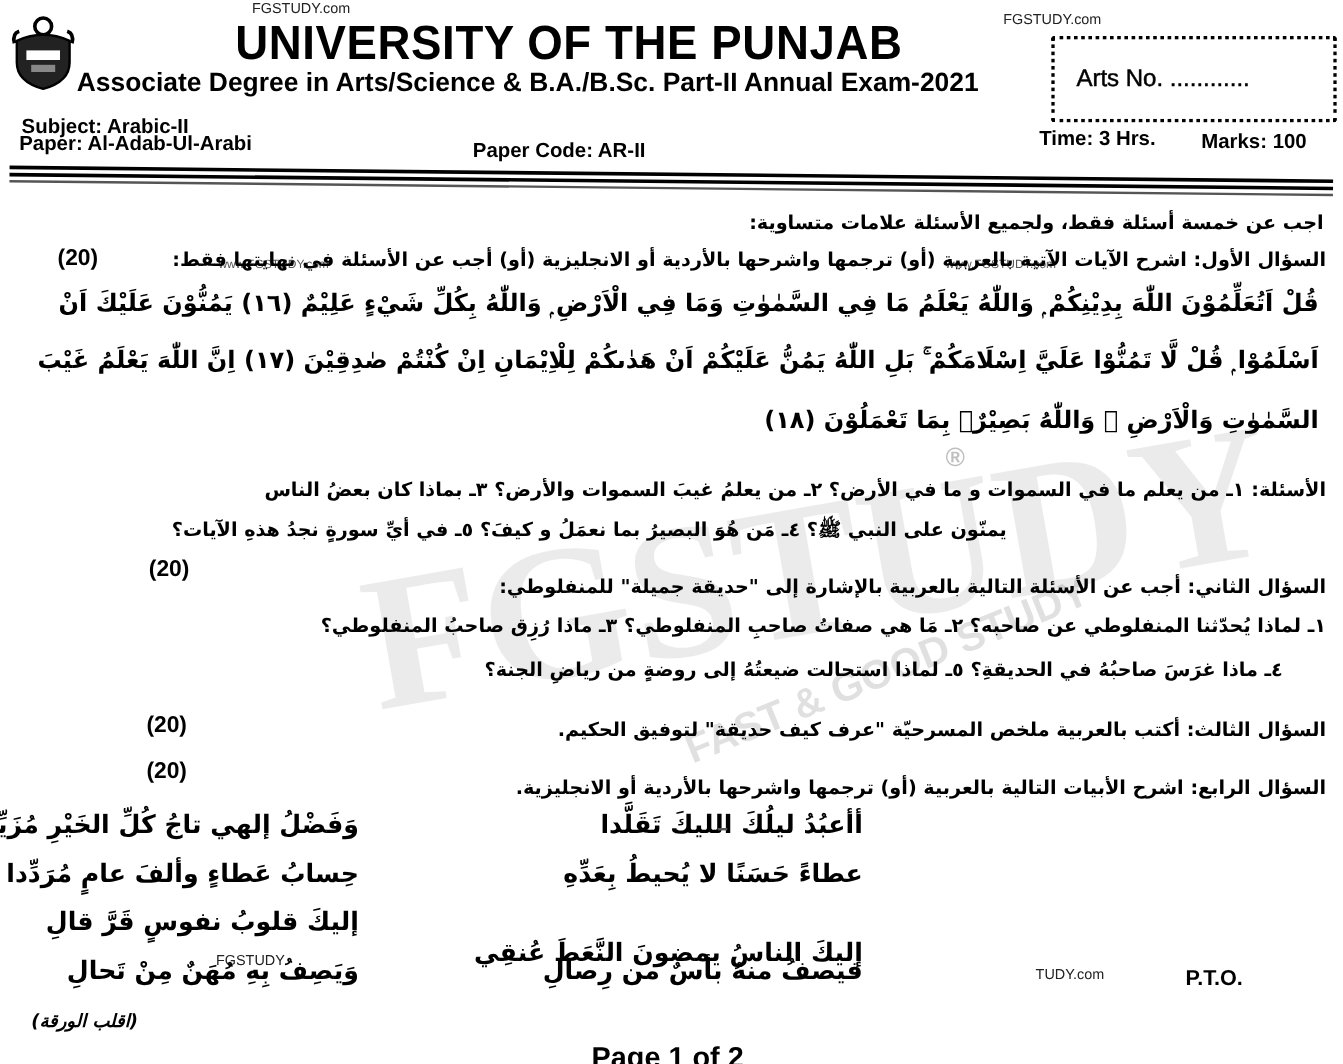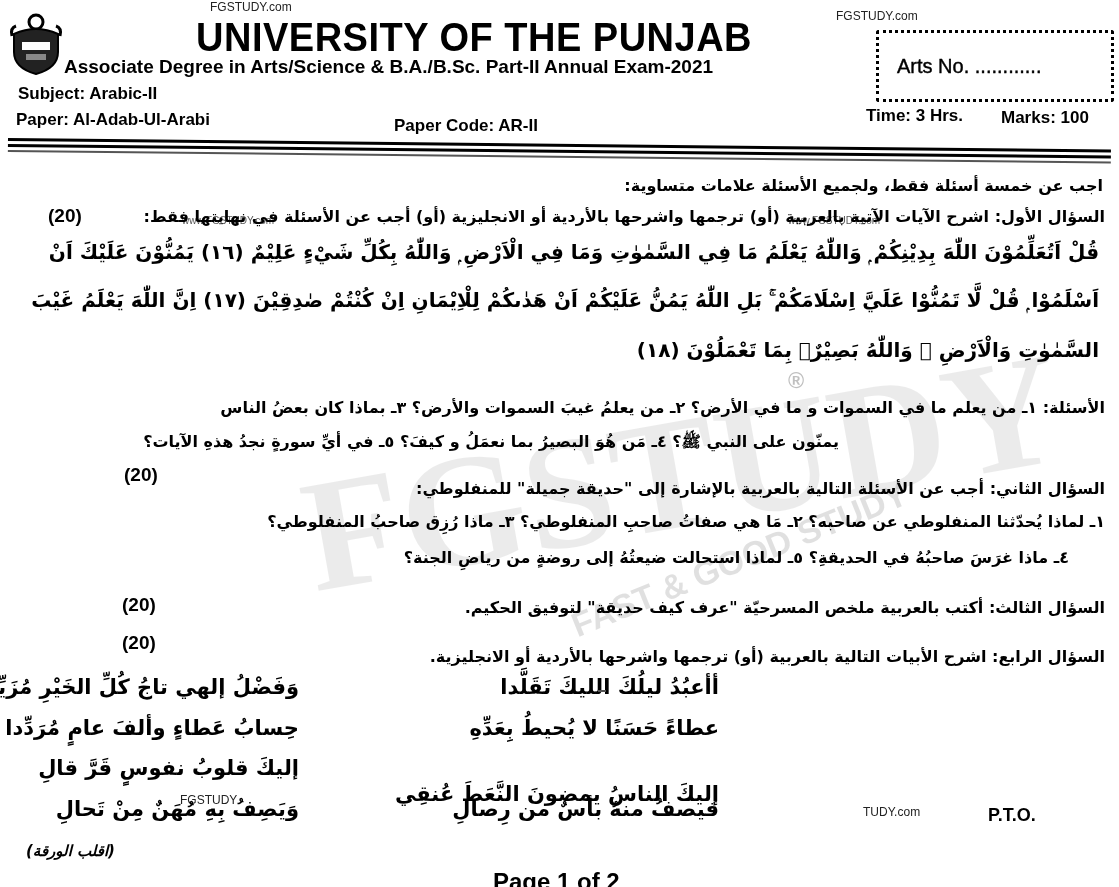--- a/index.html
+++ b/index.html
@@ -1,20 +1,20 @@
 <!DOCTYPE html>
 <html><head>
   <meta charset="utf-8">
   <style>
     html, body { margin: 0; padding: 0; background: #ffffff; }
     body { width: 1119px; height: 887px; position: relative; overflow: hidden; font-family: "DejaVu Sans", sans-serif; color: #000; }
     .abs { position: absolute; }
     .wm-small { font-family: "Liberation Sans", sans-serif; font-size: 12px; color: #222; }
     .title { font-family: "Liberation Sans", sans-serif; font-weight: bold; font-size: 38px; letter-spacing: 0.5px; transform: scaleY(1.05); }
-    .subtitle { font-family: "Liberation Sans", sans-serif; font-weight: bold; font-size: 19px; }
+    .subtitle { font-family: "Liberation Sans", sans-serif; font-weight: bold; font-size: 22px; }
     .meta { font-family: "Liberation Sans", sans-serif; font-weight: bold; font-size: 17px; }
     .roll-box { border: 3px dotted #000; border-radius: 3px; }
     .rule { background: #000; height: 3px; }
     .ar { direction: rtl; text-align: right; font-family: "DejaVu Sans", sans-serif; font-weight: bold; white-space: nowrap; }
     .ar-s { font-size: 16px; }
     .ar-q { font-size: 20px; }
     .marks { font-family: "Liberation Sans", sans-serif; font-weight: bold; font-size: 19px; }
     .verse { font-size: 21px; }
     .footer { font-family: "Liberation Sans", sans-serif; font-weight: bold; font-size: 18px; }
     .watermark { color: rgba(0,0,0,0.08); font-family: "Liberation Serif", serif; font-weight: bold; pointer-events: none; }
@@ -37,21 +37,21 @@
     <circle cx="28" cy="10" r="7" fill="none" stroke="#000" stroke-width="3"></circle>
     <path d="M6 22 Q28 12 50 22 L50 40 Q50 56 28 62 Q6 56 6 40 Z" fill="#222" stroke="#000" stroke-width="2"></path>
     <rect x="14" y="30" width="28" height="8" fill="#fff"></rect>
     <rect x="18" y="42" width="20" height="6" fill="#888"></rect>
     <path d="M4 24 Q2 16 8 14" stroke="#000" stroke-width="3" fill="none"></path>
     <path d="M52 24 Q54 16 48 14" stroke="#000" stroke-width="3" fill="none"></path>
   </svg>
 </div>
 <div class="abs title" style="left:196px;top:16px;">UNIVERSITY OF THE PUNJAB</div>
 <div class="abs subtitle" style="left:64px;top:56px;">Associate Degree in Arts/Science &amp; B.A./B.Sc. Part-II Annual Exam-2021</div>
-<div class="abs meta" style="left:18px;top:84px;">Subject: Arabic-II</div>
+<div class="abs meta" style="left:18px;top:96px;">Subject: Arabic-II</div>
 <div class="abs meta" style="left:16px;top:110px;">Paper: Al-Adab-Ul-Arabi</div>
 <div class="abs meta" style="left:394px;top:116px;">Paper Code: AR-II</div>
 
 <div class="abs roll-box" style="left:876px;top:30px;width:232px;height:66px;">
   <div class="abs meta" style="left:18px;top:22px;font-size:20px;font-weight:normal;-webkit-text-stroke:0.4px #000;">Arts No. ............</div>
 </div>
 <div class="abs meta" style="left:866px;top:106px;">Time: 3 Hrs.</div>
 <div class="abs meta" style="left:1001px;top:108px;">Marks: 100</div>
 
 <div class="abs" style="left:8px;top:138px;width:1103px;height:16px;transform:rotate(0.6deg);transform-origin:left top;">

